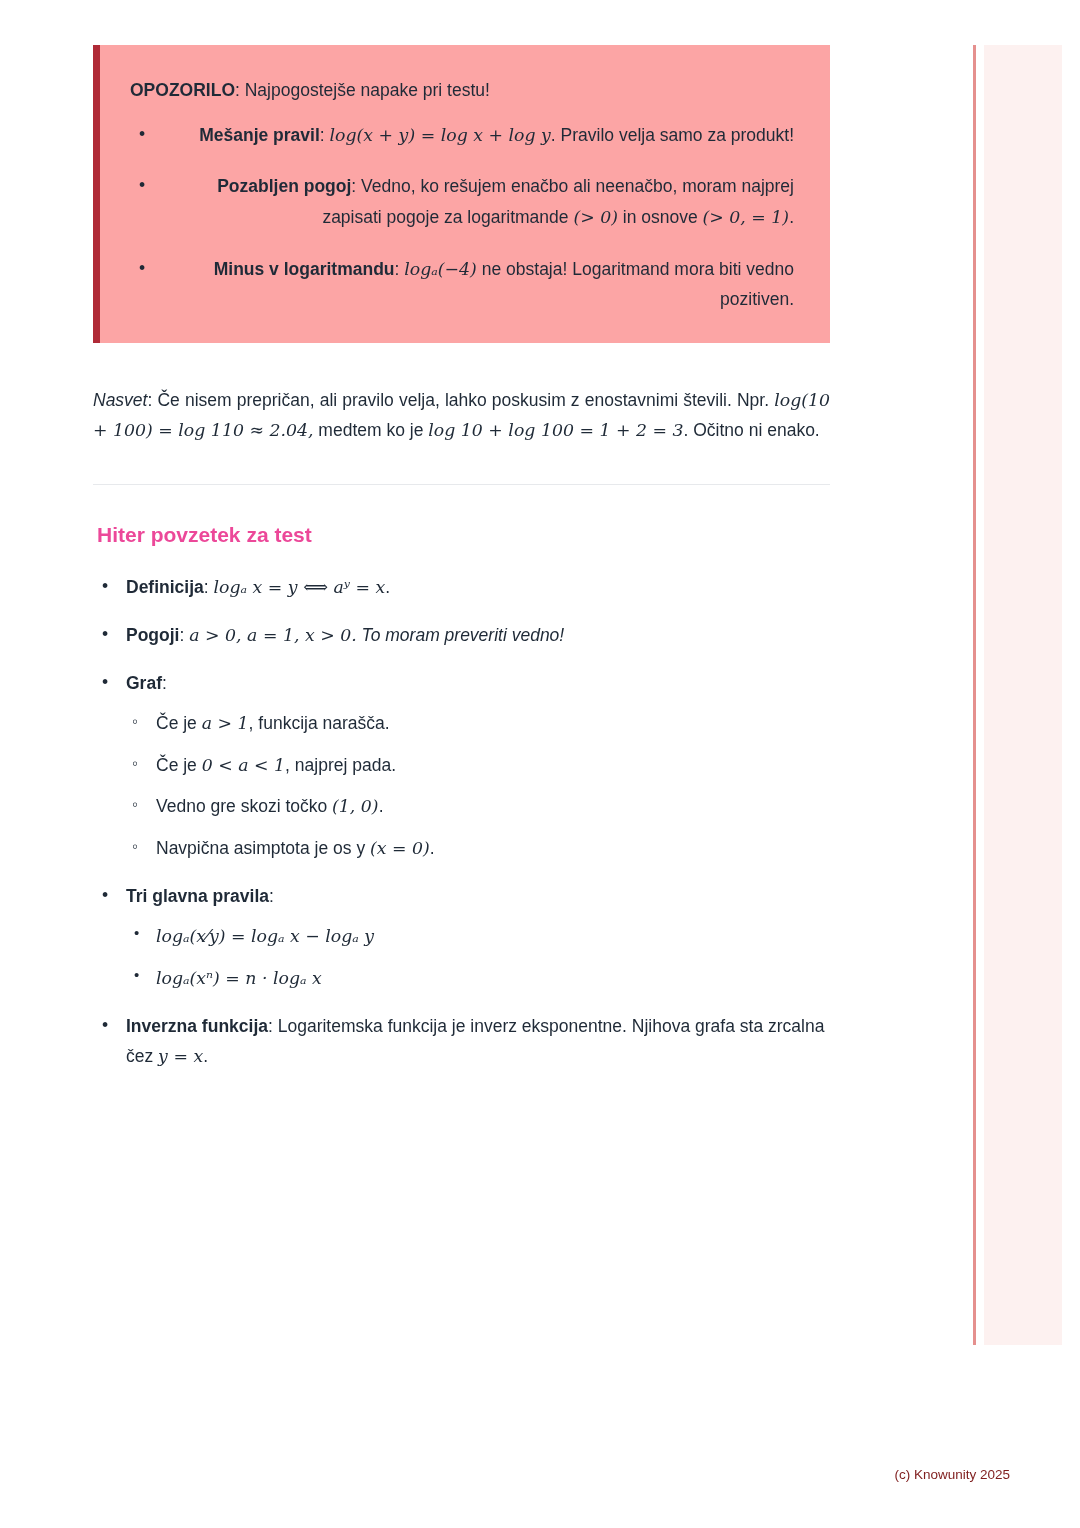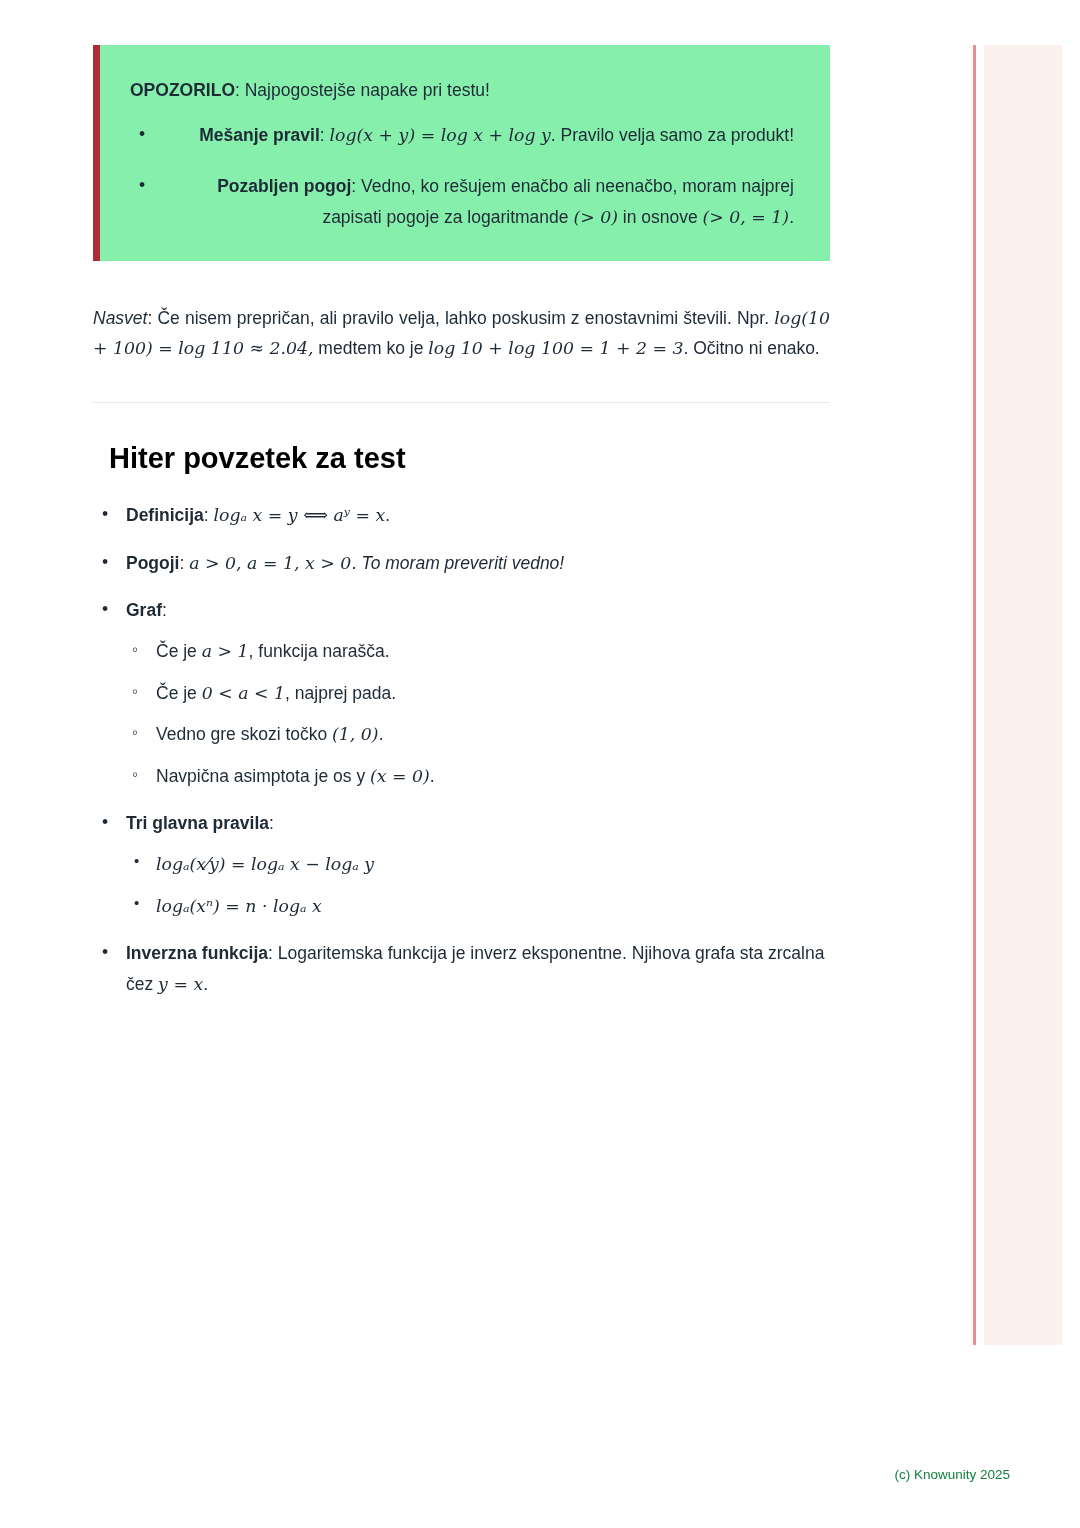--- a/index.html
+++ b/index.html
@@ -19,21 +19,21 @@
   }
   .content {
     position: absolute;
     left: 93px;
     top: 45px;
     width: 737px;
   }
   
   .warning-box {
     position: relative;
-    background: #86efac;
+    background: #fca5a5;
     padding: 30px 36px 26px 37px;
     box-sizing: border-box;
   }
   .warning-accent {
     position: absolute;
     left: 0; top: 0; bottom: 0;
     width: 7px;
     background: #b02a37;
   }
   .warning-title { margin: 0 0 14px 0; }
@@ -86,23 +86,23 @@
   .nasvet {
     margin: 42px 0 0 0;
     text-align: justify;
   }
   .divider {
     border: none;
     border-top: 1px solid #e7e9ec;
     margin: 38px 0 0 0;
   }
   .summary-heading {
-    margin: 37px 0 24px 16px;
-    color: #000000;
-    font-size: 29px;
+    margin: 37px 0 24px 4px;
+    color: #ec4899;
+    font-size: 21px;
     font-weight: 700;
     line-height: 1.25;
   }
   ul.summary > li { margin-bottom: 17px; }
   
   .side-line {
     position: absolute;
     left: 973px;
     top: 45px;
     width: 3px;
@@ -114,35 +114,36 @@
     left: 984px;
     top: 45px;
     width: 78px;
     height: 1300px;
     background: #fdf1f0;
   }
   .footer {
     position: absolute;
     right: 70px;
     top: 1463px;
-    color: #15803d;
+    color: #7f1d1d;
     font-size: 13.5px;
   }
 </style>
 </head>
 <body>
 
 <div class="content">
 
   <div class="warning-box">
     <div class="warning-accent"></div>
     <p class="warning-title"><span class="seg-b">OPOZORILO</span><span class="seg-t">: Najpogostejše napake pri testu!</span></p>
     <ul class="top">
         <li><span><span class="seg-b">Mešanje pravil</span><span class="seg-t">: </span><span class="seg-m">log(x + y) = log x + log y</span><span class="seg-t">. Pravilo velja samo za produkt!</span></span></li>
         <li><span><span class="seg-b">Pozabljen pogoj</span><span class="seg-t">: Vedno, ko rešujem enačbo ali neenačbo, moram najprej zapisati pogoje za logaritmande </span><span class="seg-m">(&gt; 0)</span><span class="seg-t"> in osnove </span><span class="seg-m">(&gt; 0, = 1)</span><span class="seg-t">.</span></span></li>
+        <li><span><span class="seg-b">Minus v logaritmandu</span><span class="seg-t">: </span><span class="seg-m">logₐ(−4)</span><span class="seg-t"> ne obstaja! Logaritmand mora biti vedno pozitiven.</span></span></li>
       </ul>
   </div>
 
   <p class="nasvet"><span class="seg-i">Nasvet</span><span class="seg-t">: Če nisem prepričan, ali pravilo velja, lahko poskusim z enostavnimi števili. Npr. </span><span class="seg-m">log(10 + 100) = log 110 ≈ 2.04,</span><span class="seg-t"> medtem ko je </span><span class="seg-m">log 10 + log 100 = 1 + 2 = 3</span><span class="seg-t">. Očitno ni enako.</span></p>
 
   <hr class="divider">
 
   <h2 class="summary-heading">Hiter povzetek za test</h2>
 
   <ul class="top summary">

